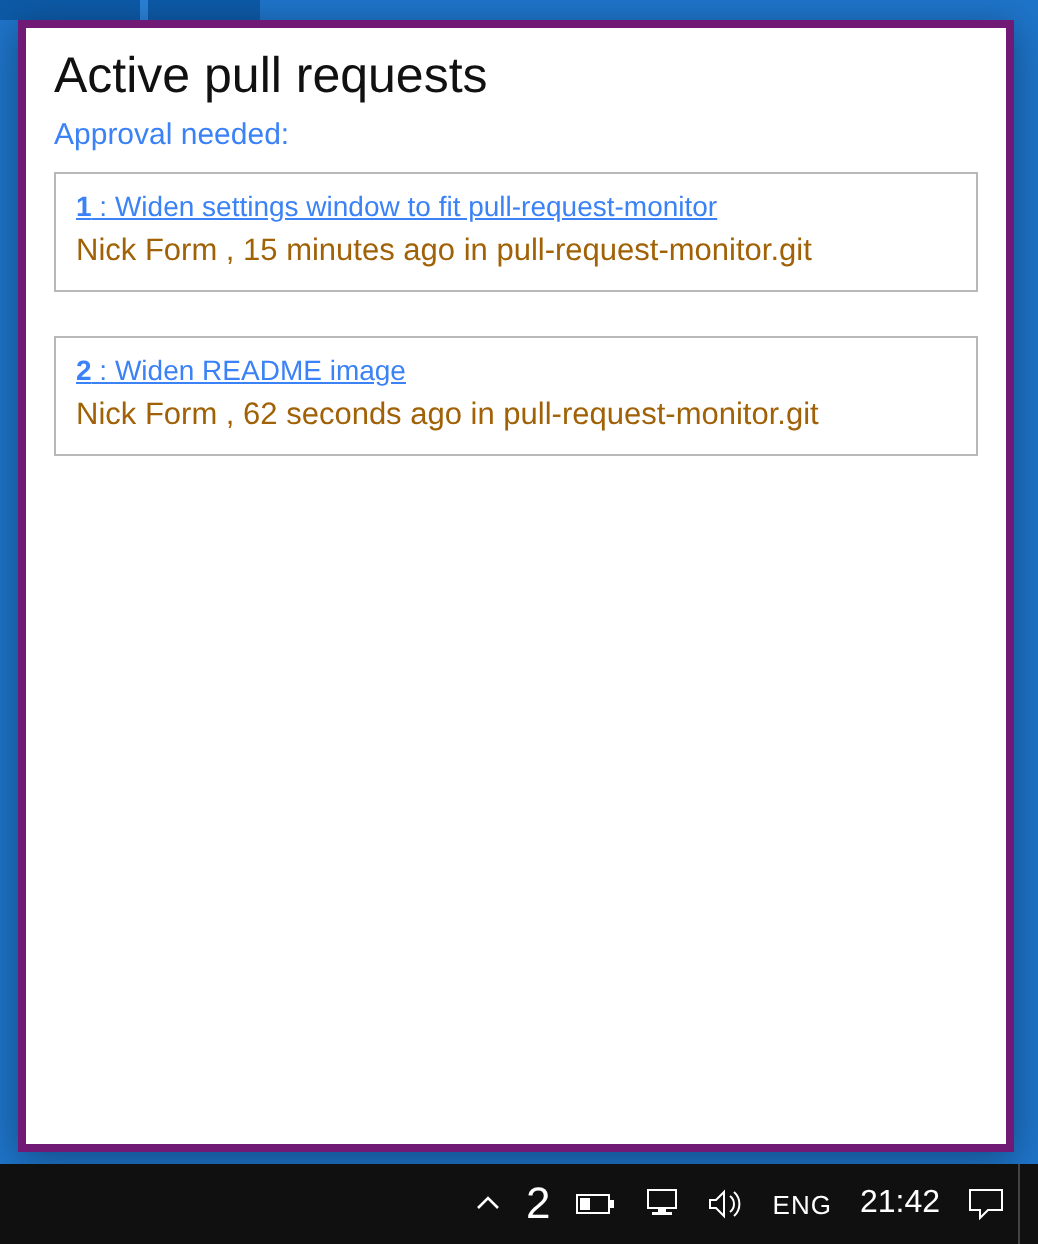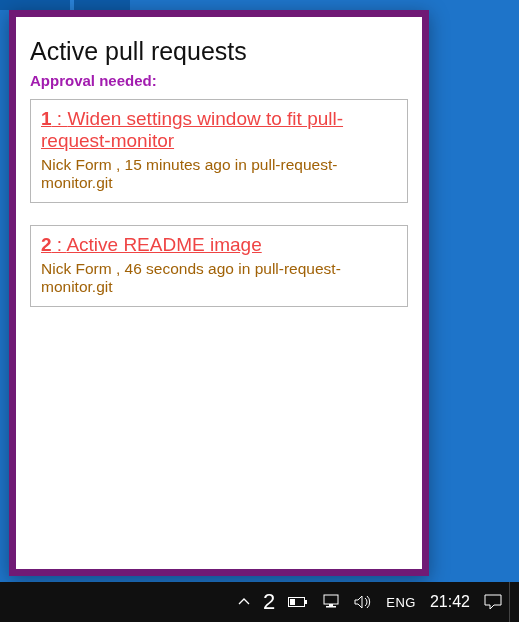--- a/index.html
+++ b/index.html
@@ -21,48 +21,47 @@
     }
     .titlebar-hint2 {
       position: absolute;
       top: 0; left: 70px;
       width: 4px; height: 10px;
       background: #2a82d8;
     }
     .window {
       position: absolute;
       top: 10px; left: 9px;
-      width: 420px; height: 566px;
+      width: 498px; height: 566px;
       background: #ffffff;
-      border: 7px solid #701a75;
+      border: 4px solid #701a75;
       box-shadow: 0 4px 18px rgba(0,0,0,0.35);
-      padding: 20px 14px;
+      padding: 10px 14px;
     }
     .window-title {
       font-size: 25px;
       font-weight: 400;
       color: #111;
       margin-bottom: 6px;
     }
     .section-label {
       font-size: 15px;
-      color: #a21caf;
+      color: #3b82f6;
       margin-top: 6px;
       margin-bottom: 10px;
-      font-weight: bold;
     }
     .pr-card {
       border: 1px solid #b8b8b8;
       padding: 8px 10px 10px 10px;
       margin-bottom: 22px;
     }
     .pr-link {
-      color: #ef4444;
+      color: #3b82f6;
       text-decoration: underline;
-      font-size: 19px;
+      font-size: 14px;
       cursor: pointer;
       display: inline;
     }
     .pr-num { font-weight: 700; }
     .pr-meta {
       font-size: 15.5px;
       color: #a16207;
       margin-top: 4px;
     }
     .taskbar {
@@ -110,24 +109,24 @@
       <a class="pr-link">
         <span class="pr-num">1</span><span> : </span><span>Widen settings window to fit pull-request-monitor</span>
       </a>
       <div class="pr-meta">
         <span>Nick Form</span> , <span>15 minutes ago</span> in <span>pull-request-monitor.git</span>
       </div>
     </div>
 
     <div class="pr-card">
       <a class="pr-link">
-        <span class="pr-num">2</span><span> : </span><span>Active README image</span>
+        <span class="pr-num">2</span><span> : </span><span>Widen README image</span>
       </a>
       <div class="pr-meta">
-        <span>Nick Form</span> , <span>46 seconds ago</span> in <span>pull-request-monitor.git</span>
+        <span>Nick Form</span> , <span>62 seconds ago</span> in <span>pull-request-monitor.git</span>
       </div>
     </div>
   </div>
 
   <div class="taskbar">
     <div class="tray-item">
       <svg width="12" height="12" viewBox="0 0 12 12">
         <path d="M1 8 L6 3 L11 8" stroke="#fff" stroke-width="1.3" fill="none"></path>
       </svg>
     </div>

